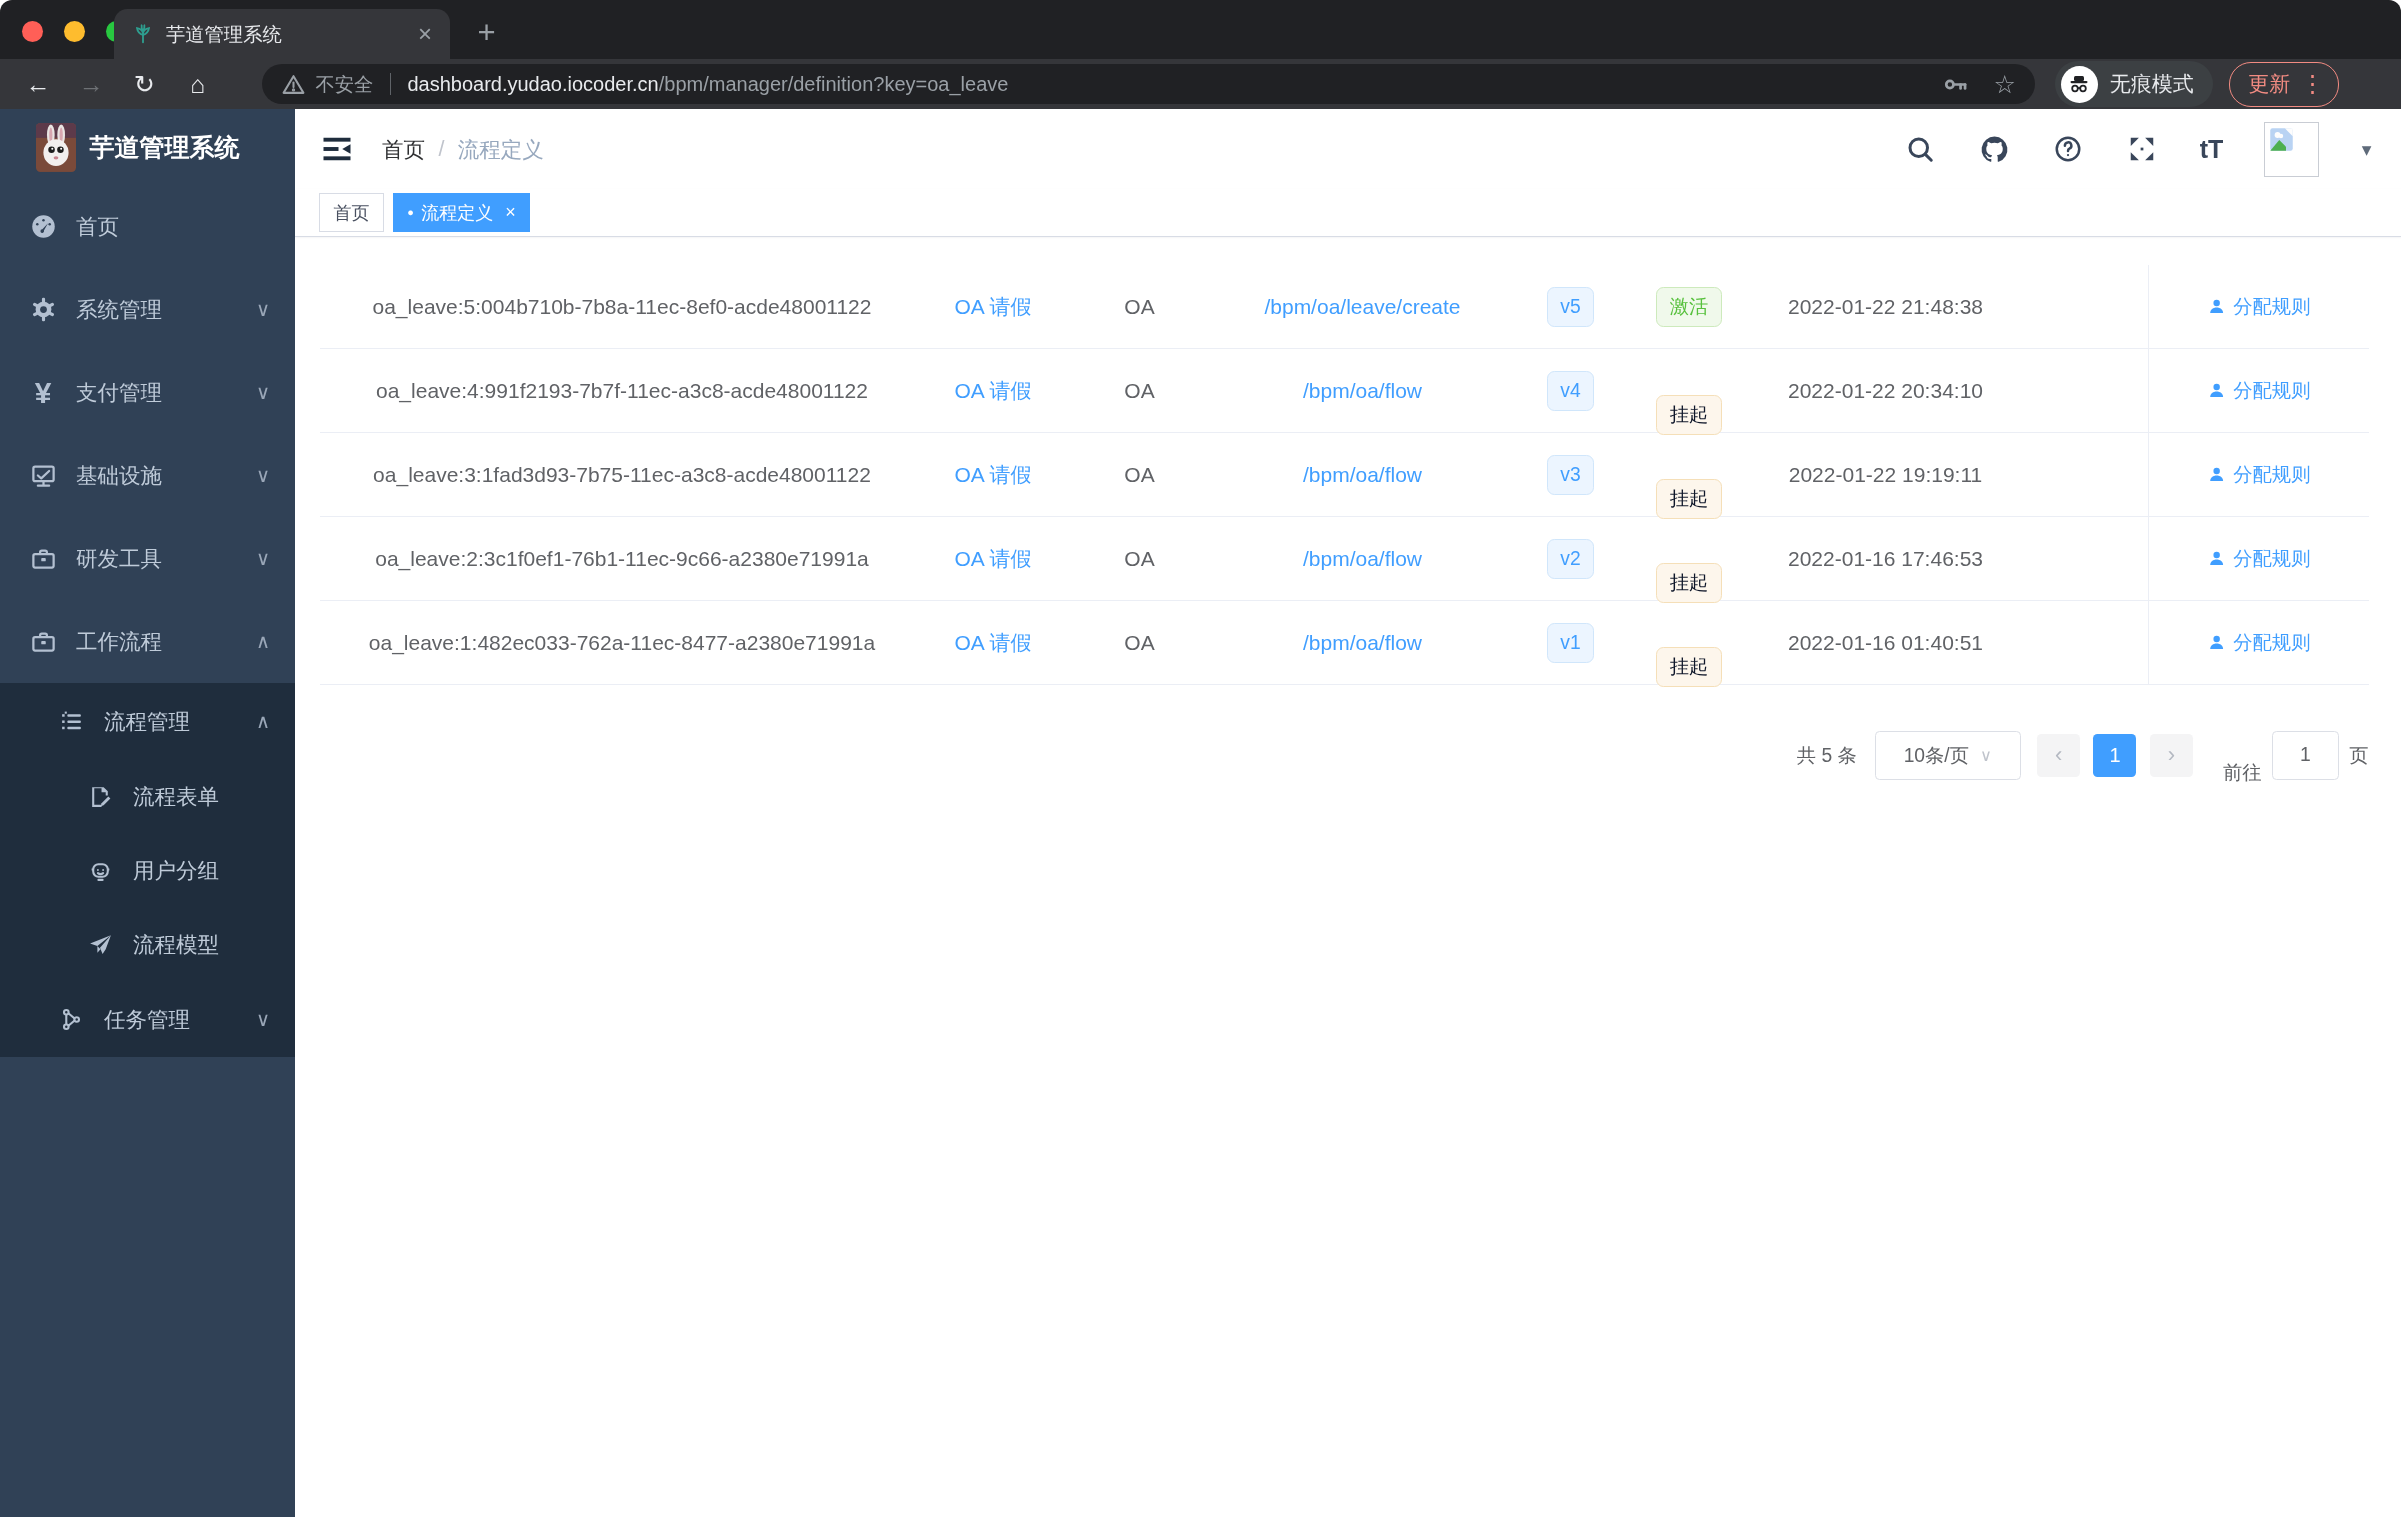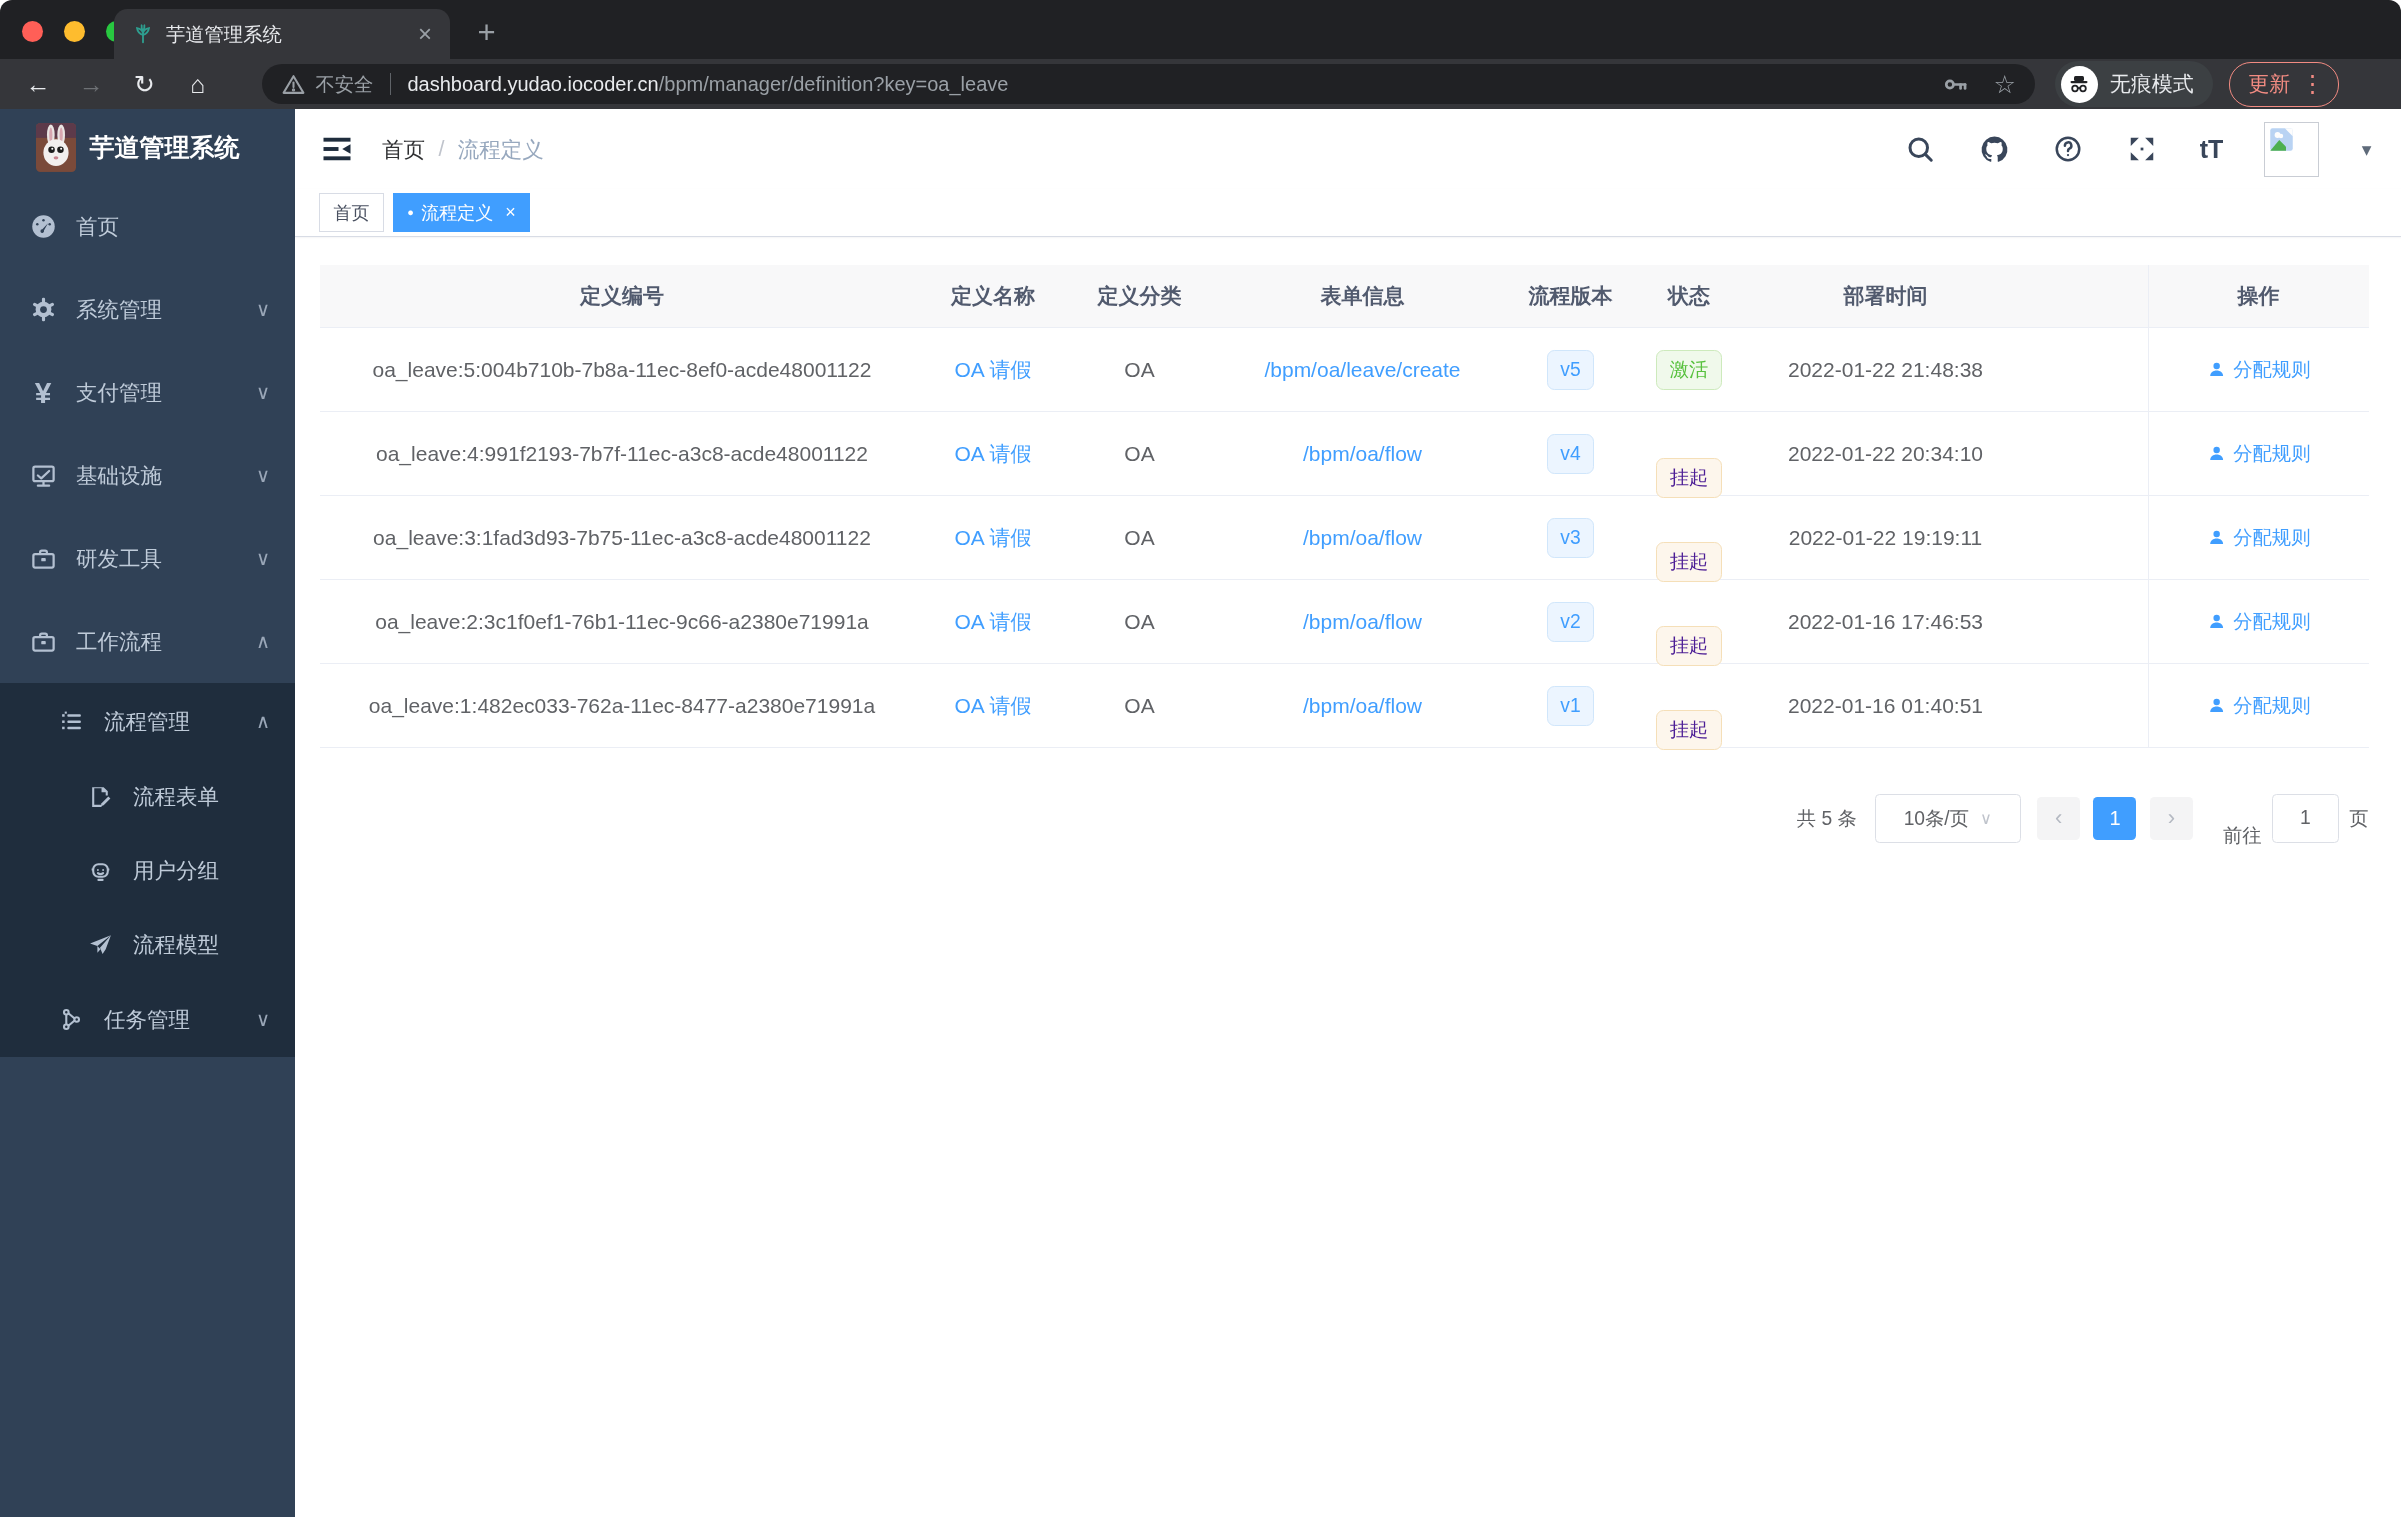--- a/index.html
+++ b/index.html
@@ -76,21 +76,21 @@
   .tr.head { height:63px; background:#f8f8f9; color:#515a6e; font-weight:bold; }
   .tr.body { height:84px; color:#606266; }
   .td { display:flex; align-items:center; justify-content:center; text-align:center; flex-shrink:0; }
   .c-id{ width:605px; } .c-name{ width:137px; } .c-cat{ width:156px; } .c-form{ width:290px; }
   .c-ver{ width:126px; } .c-status{ width:111px; } .c-time{ width:282px; }
   .c-fill{ flex:1; } .c-action{ width:221px; border-left:0.7px solid #ebeef5; align-self:stretch; }
   .blue-link { color:#409eff; text-decoration:none; cursor:pointer; }
   .tag { display:inline-flex; align-items:center; justify-content:center; height:40px; padding:0 12.6px; border-radius:7.4px; font-size:19.3px; border:0.7px solid transparent; }
   .tag-blue { background:#ecf5ff; border-color:#d0e6fb; color:#409eff; }
   .tag-success { background:#f0f9eb; border-color:#cdeabc; color:#58c13e; }
-  .tag-warning { background:#fdf6ec; border-color:#f5dfb8; color:#4c1d95;margin-top:48px; }
+  .tag-warning { background:#fdf6ec; border-color:#f5dfb8; color:#0f172a;margin-top:48px; }
   .action-link { display:inline-flex; align-items:center; gap:7.4px; color:#409eff; font-size:19.3px; cursor:pointer; }
 
   
   .pager { width:2049px; margin-top:39px; display:flex; align-items:center; justify-content:flex-end; font-size:19.3px; color:#606266; }
   .pg-total { margin-right:18px; }
   .pg-select { width:146px; height:49px; border:0.7px solid #dcdfe6; border-radius:4.5px; display:flex; align-items:center; justify-content:center; gap:11px; }
   .pg-select .sel-caret { color:#c0c4cc; font-size:16.3px; }
   .pg-btn { width:43px; height:43px; border-radius:4.5px; background:#f4f4f5; display:flex; align-items:center; justify-content:center; font-size:22px; color:#b4b9c2; margin-left:16.3px; }
   .pg-page { width:43px; height:43px; border-radius:4.5px; background:#409eff; color:#fff; display:flex; align-items:center; justify-content:center; font-size:20px; margin-left:13.4px; }
   .pg-next { margin-left:13.4px; }
@@ -405,31 +405,20 @@
         <span class="tag-view active">
           <span class="tag-dot">●</span>
           <span>流程定义</span>
           <span class="tag-x">×</span>
         </span>
       </div>
 
       <div class="content">
         <div class="tbl">
 
-          <div class="tr head">
-            <div class="td c-id">定义编号</div>
-            <div class="td c-name">定义名称</div>
-            <div class="td c-cat">定义分类</div>
-            <div class="td c-form">表单信息</div>
-            <div class="td c-ver">流程版本</div>
-            <div class="td c-status">状态</div>
-            <div class="td c-time">部署时间</div>
-            <div class="td c-fill"></div>
-            <div class="td c-action">操作</div>
-          </div>
 
           <div class="tr body">
             <div class="td c-id">oa_leave:5:004b710b-7b8a-11ec-8ef0-acde48001122</div>
             <div class="td c-name">
                 <a class="blue-link">OA 请假</a>
               </div>
             <div class="td c-cat">OA</div>
             <div class="td c-form">
                 <a class="blue-link">/bpm/oa/leave/create</a>
               </div>

